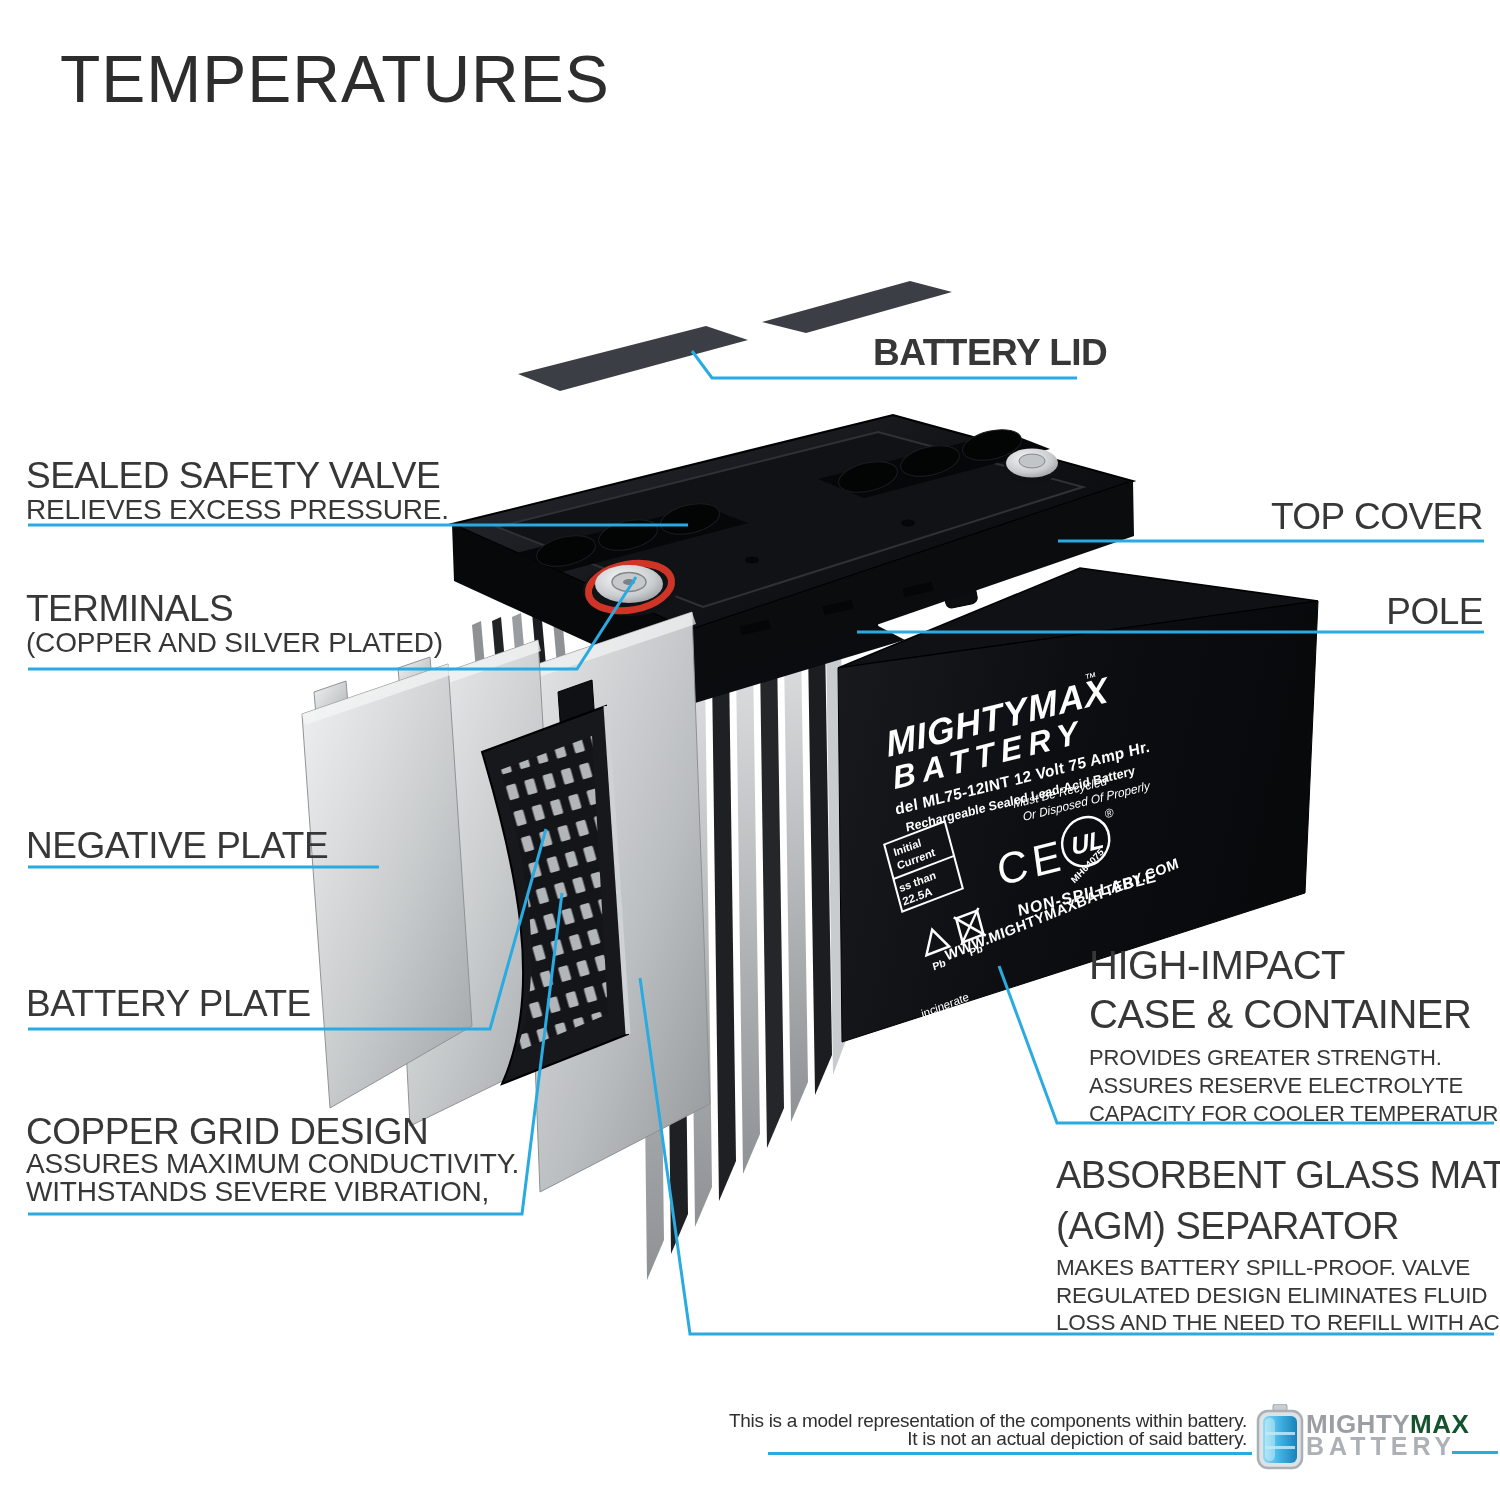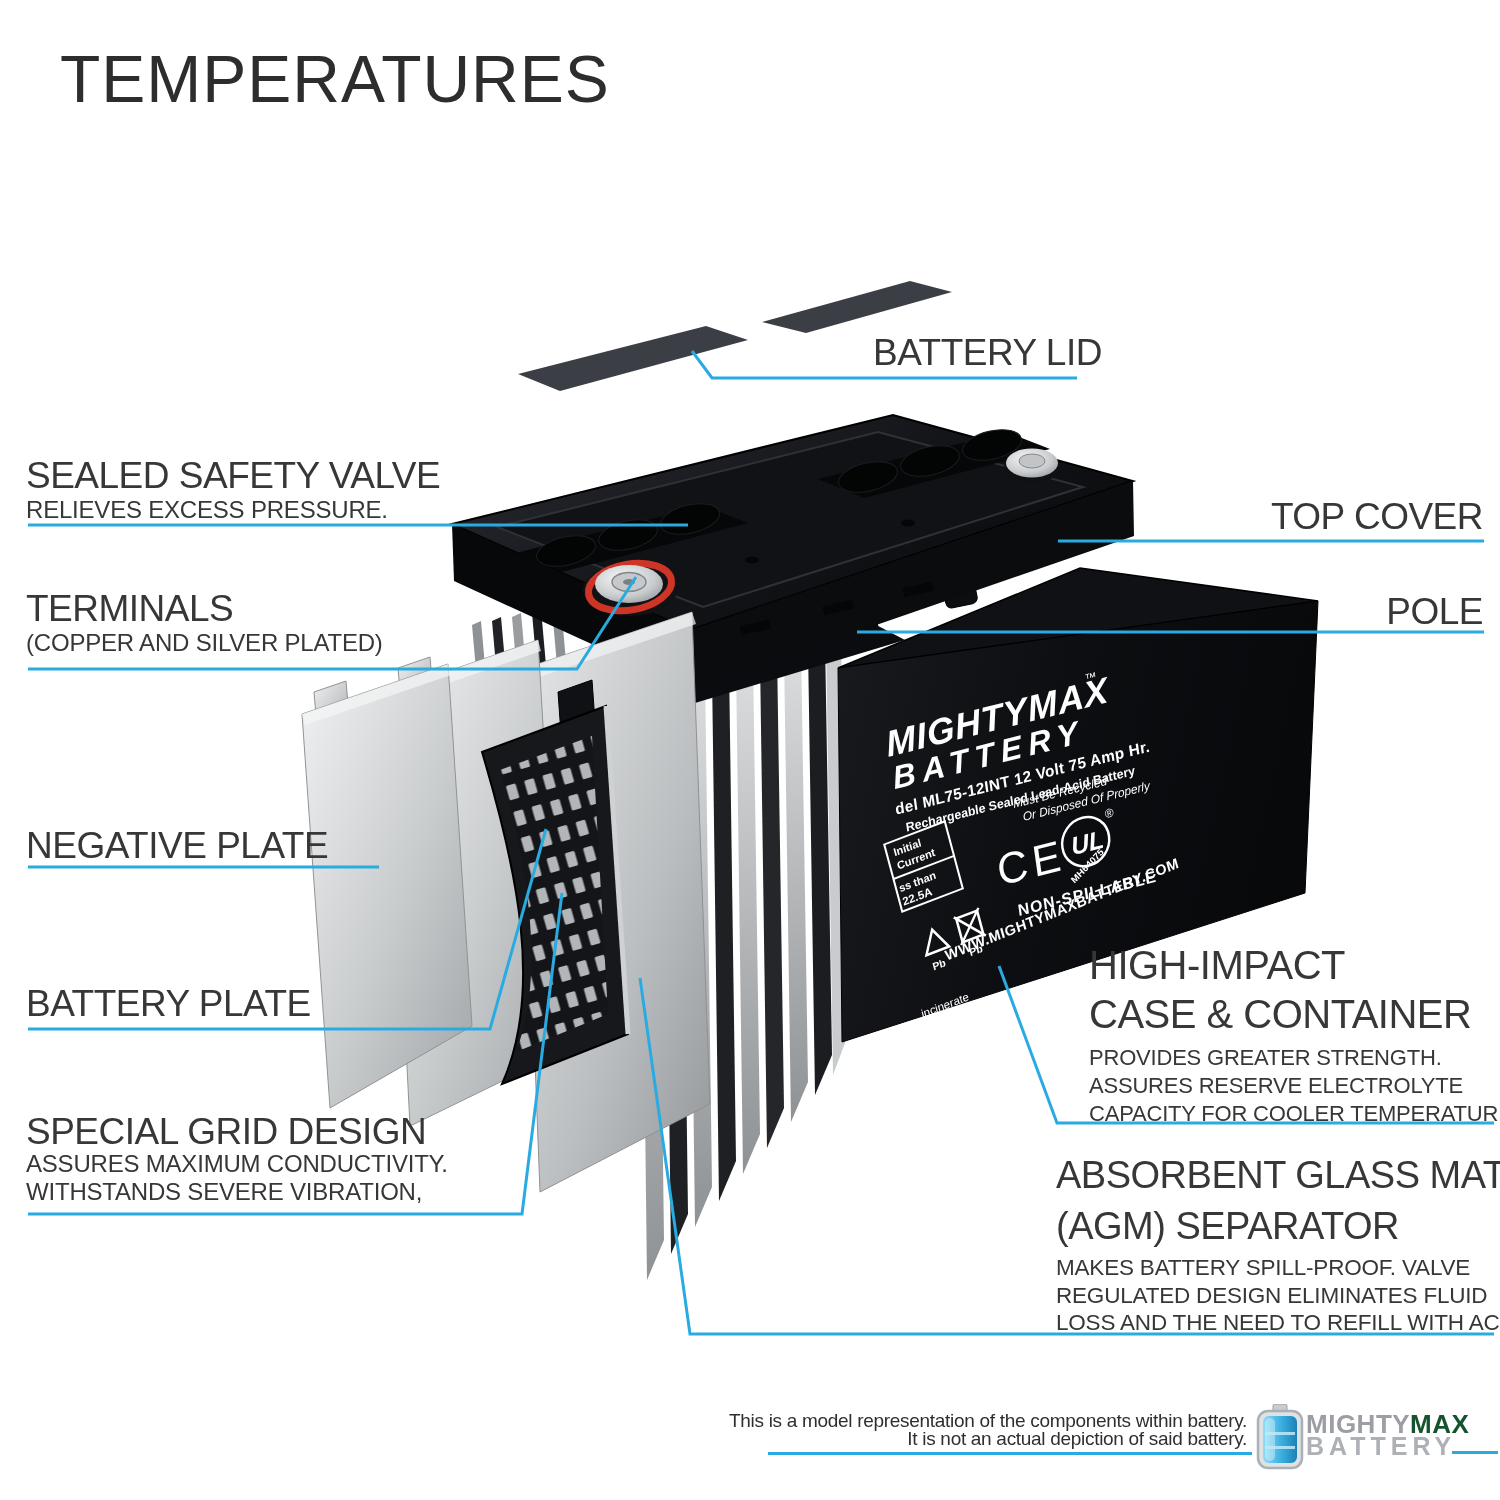--- a/index.html
+++ b/index.html
@@ -9,25 +9,25 @@
     -webkit-font-smoothing:antialiased;
   }
   #scene{position:absolute;left:0;top:0;width:1500px;height:1500px;}
   .abs{position:absolute;}
   #page-title{
     left:60px;top:44px;font-size:66px;line-height:70px;color:#2d2d2d;
     letter-spacing:1px;font-weight:400;
   }
   .callout{color:#373737;}
   .co-title{font-size:37px;line-height:39px;letter-spacing:-0.5px;white-space:nowrap;}
-  .co-sub{font-size:24px;line-height:26px;letter-spacing:-0.2px;white-space:nowrap;margin-top:4px;}
+  .co-sub{font-size:28px;line-height:26px;letter-spacing:-0.2px;white-space:nowrap;margin-top:4px;}
   .co-sub.tight{margin-top:2px;line-height:26px;}
   #lbl-sealed{left:26px;top:456px;}
   #lbl-terminals{left:26px;top:589px;}
-  #lbl-batterylid{left:873px;top:333px;}
+  #lbl-batterylid{left:873px;top:333px;font-weight:bold;}
   #lbl-topcover{right:17px;top:497px;text-align:right;}
   #lbl-pole{right:17px;top:592px;text-align:right;}
   #lbl-negative{left:26px;top:826px;}
   #lbl-positive{left:26px;top:984px;}
   #lbl-special{left:26px;top:1112px;}
   #lbl-highimpact{left:1089px;top:941px;}
   #lbl-highimpact .co-title{font-size:40px;line-height:49px;}
   #lbl-highimpact .co-sub{font-size:22px;line-height:28px;margin-top:5px;}
   #lbl-agm{left:1056px;top:1150px;}
   #lbl-agm .co-title{font-size:38px;line-height:51px;letter-spacing:-0.5px;}
@@ -270,21 +270,21 @@
 
 <div id="lbl-negative" class="abs callout">
   <div class="co-title">NEGATIVE PLATE</div>
 </div>
 
 <div id="lbl-positive" class="abs callout">
   <div class="co-title">BATTERY PLATE</div>
 </div>
 
 <div id="lbl-special" class="abs callout">
-  <div class="co-title">SPECIAL GRID DESIGN</div>
+  <div class="co-title">COPPER GRID DESIGN</div>
   <div class="co-sub" style="margin-top:0;">ASSURES MAXIMUM CONDUCTIVITY.</div>
   <div class="co-sub tight">WITHSTANDS SEVERE VIBRATION,</div>
 </div>
 
 <div id="lbl-highimpact" class="abs callout">
   <div class="co-title">HIGH-IMPACT</div>
   <div class="co-title">CASE &amp; CONTAINER</div>
   <div class="co-sub">PROVIDES GREATER STRENGTH.</div>
   <div class="co-sub" style="margin-top:0;">ASSURES RESERVE ELECTROLYTE</div>
   <div class="co-sub" style="margin-top:0;">CAPACITY FOR COOLER TEMPERATURES.</div>

